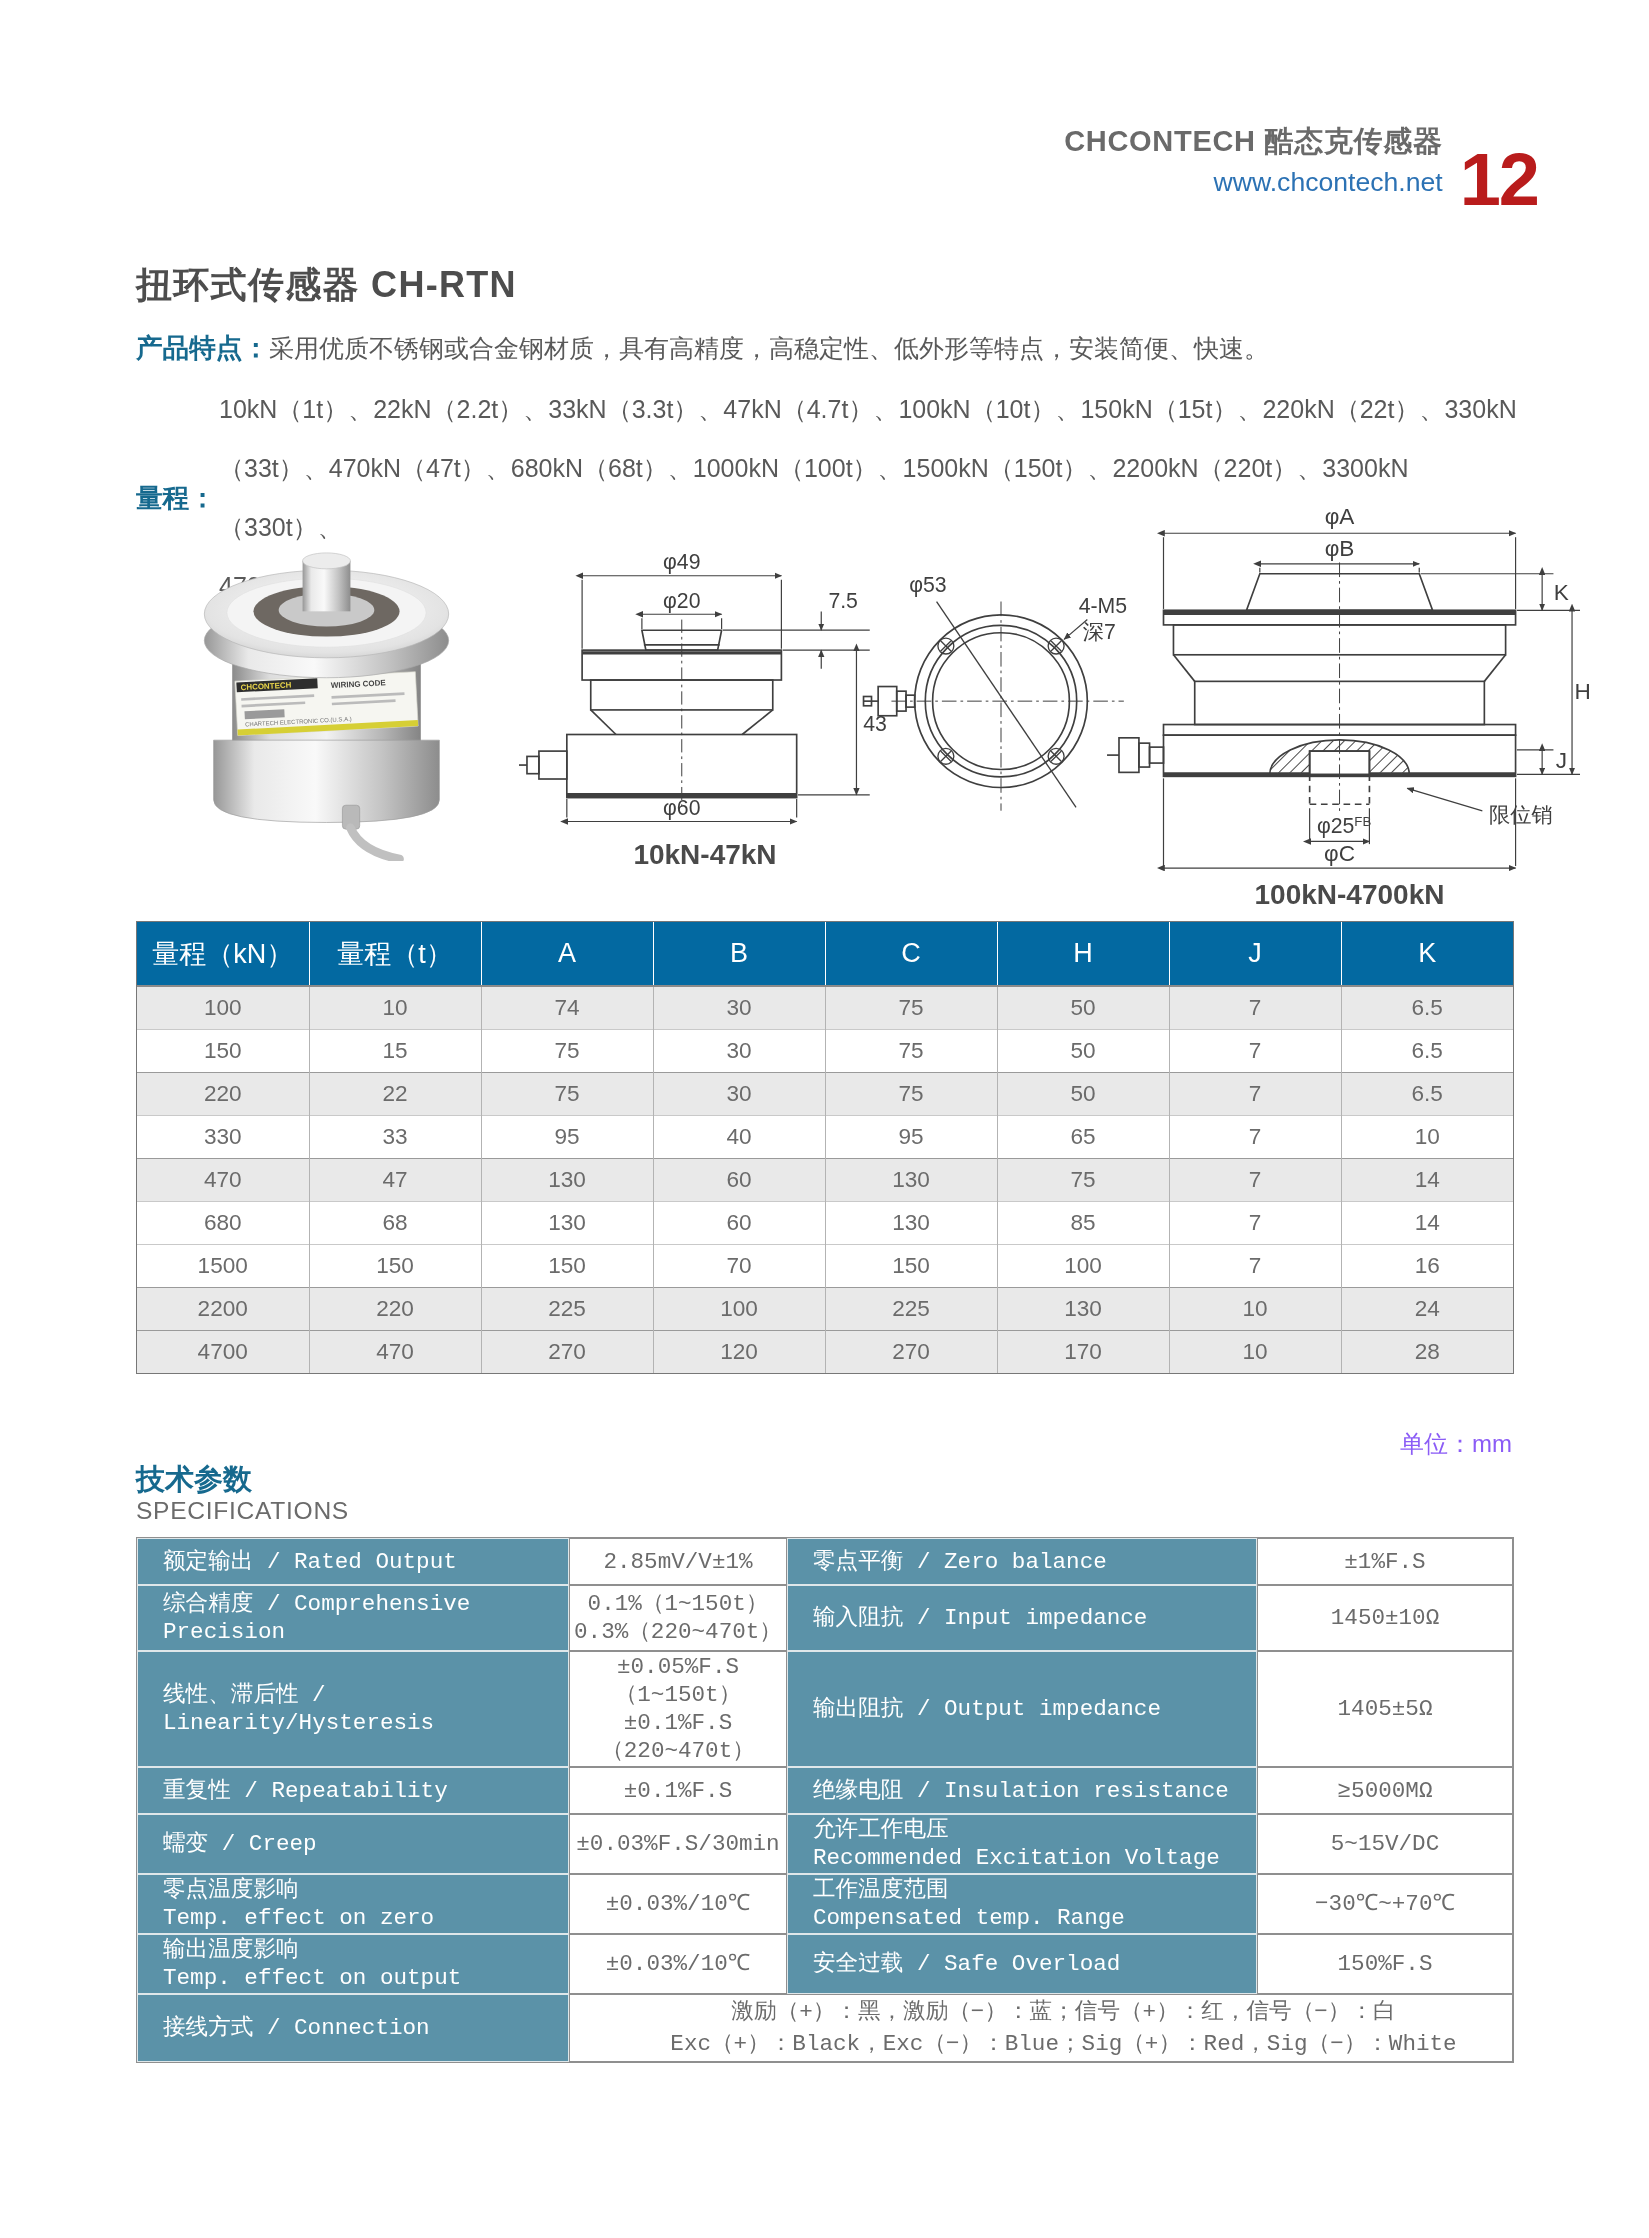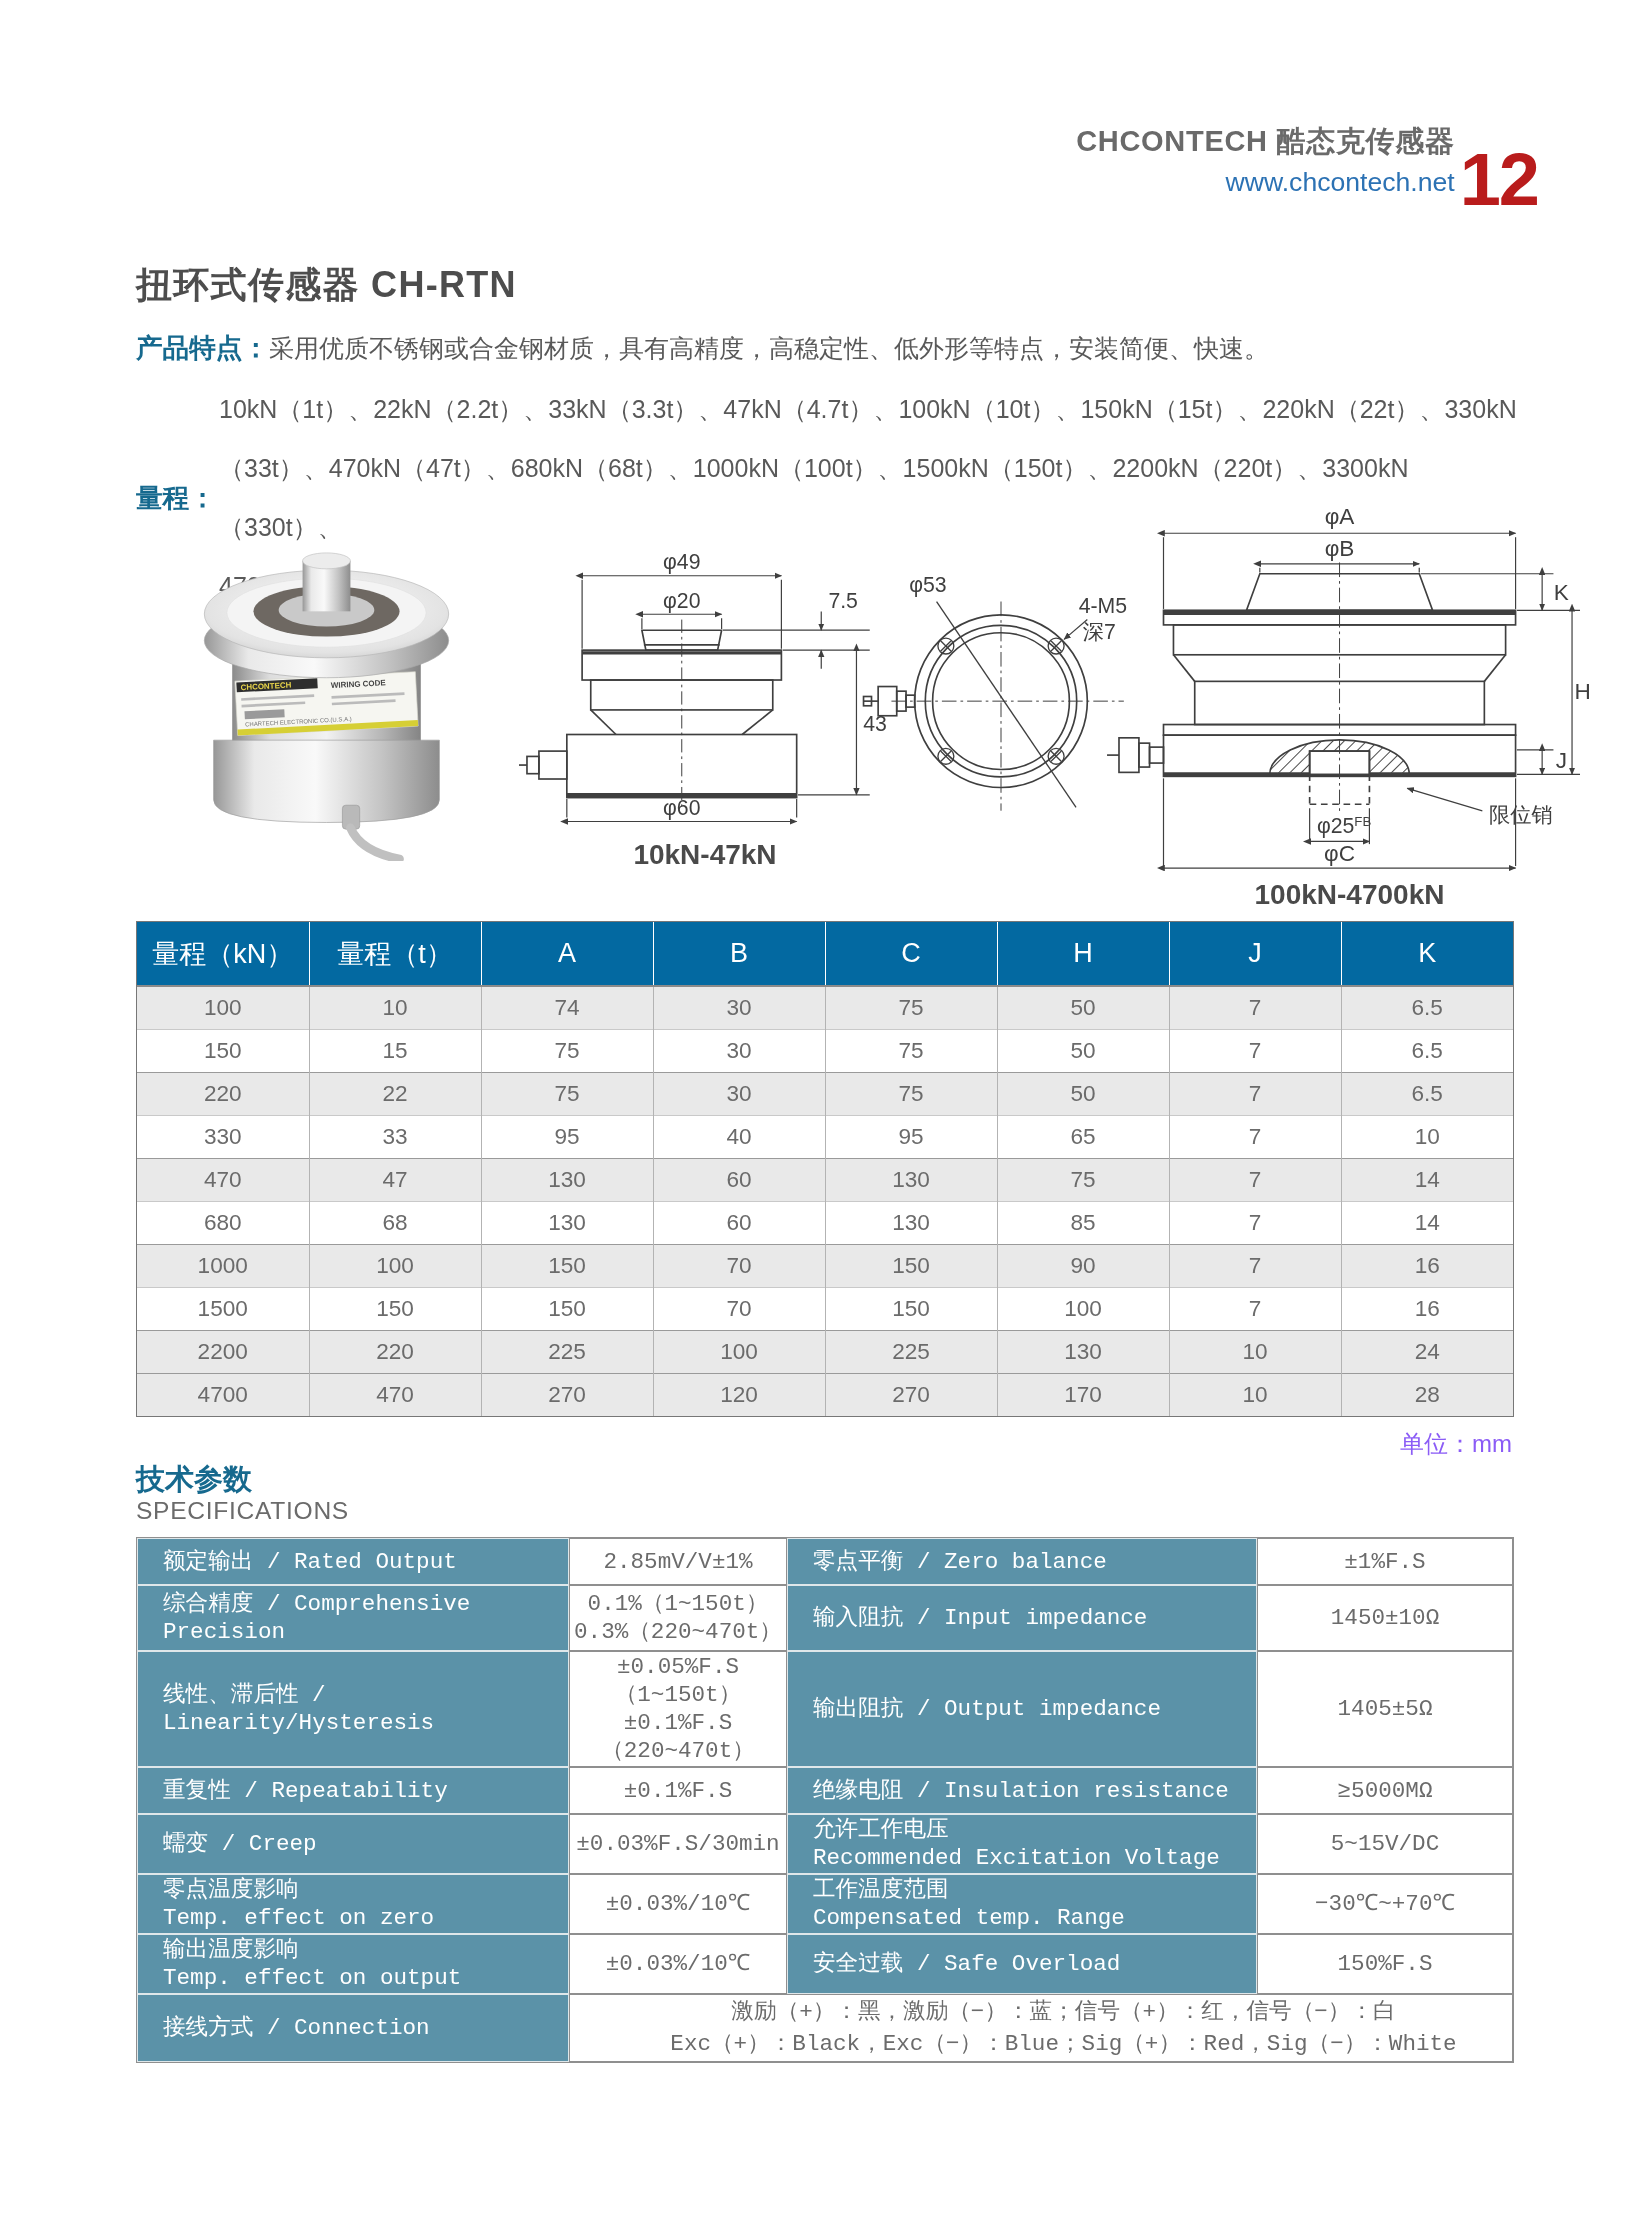--- a/index.html
+++ b/index.html
@@ -1,21 +1,21 @@
 <!DOCTYPE html>
 <html style="font-size:10.6px"><head>
 <meta charset="utf-8">
 <style>
   html,body{margin:0;padding:0;background:#e9e9e9;}
   .page{position:relative;width:1650px;height:2239px;background:#ffffff;overflow:hidden;
         font-family:"Liberation Sans","DejaVu Sans",sans-serif;}
   .abs{position:absolute;}
 
   
-  .hdr{top:122px;right:112px;display:flex;align-items:flex-start;gap:5px;}
+  .hdr{top:122px;right:112px;display:flex;align-items:flex-start;gap:17px;}
   .hdr-txt{text-align:right;}
   .hdr-brand{font-size:29px;font-weight:bold;color:#6a6a6a;letter-spacing:0.7px;}
   .hdr-url{font-size:26.6px;color:#2c72b4;margin-top:5.3px;}
   .hdr-num{font-size:74px;font-weight:bold;color:#b91c1c;line-height:0.92;letter-spacing:-2px;margin-top:24px;}
 
   
   .title{left:136px;top:261px;font-size:36px;font-weight:bold;color:#4d4d4d;letter-spacing:1.3px;}
   .features{left:136px;top:330px;display:flex;align-items:baseline;}
   .lbl-blue{font-size:26.6px;font-weight:bold;color:#16698e;}
   .body-gray{font-size:25px;color:#595959;}
@@ -349,30 +349,20 @@
         <tr class="w">
             <td>680</td>
             <td>68</td>
             <td>130</td>
             <td>60</td>
             <td>130</td>
             <td>85</td>
             <td>7</td>
             <td>14</td>
           </tr>
-        <tr class="g">
-            <td>1000</td>
-            <td>100</td>
-            <td>150</td>
-            <td>70</td>
-            <td>150</td>
-            <td>90</td>
-            <td>7</td>
-            <td>16</td>
-          </tr>
         <tr class="w">
             <td>1500</td>
             <td>150</td>
             <td>150</td>
             <td>70</td>
             <td>150</td>
             <td>100</td>
             <td>7</td>
             <td>16</td>
           </tr>

